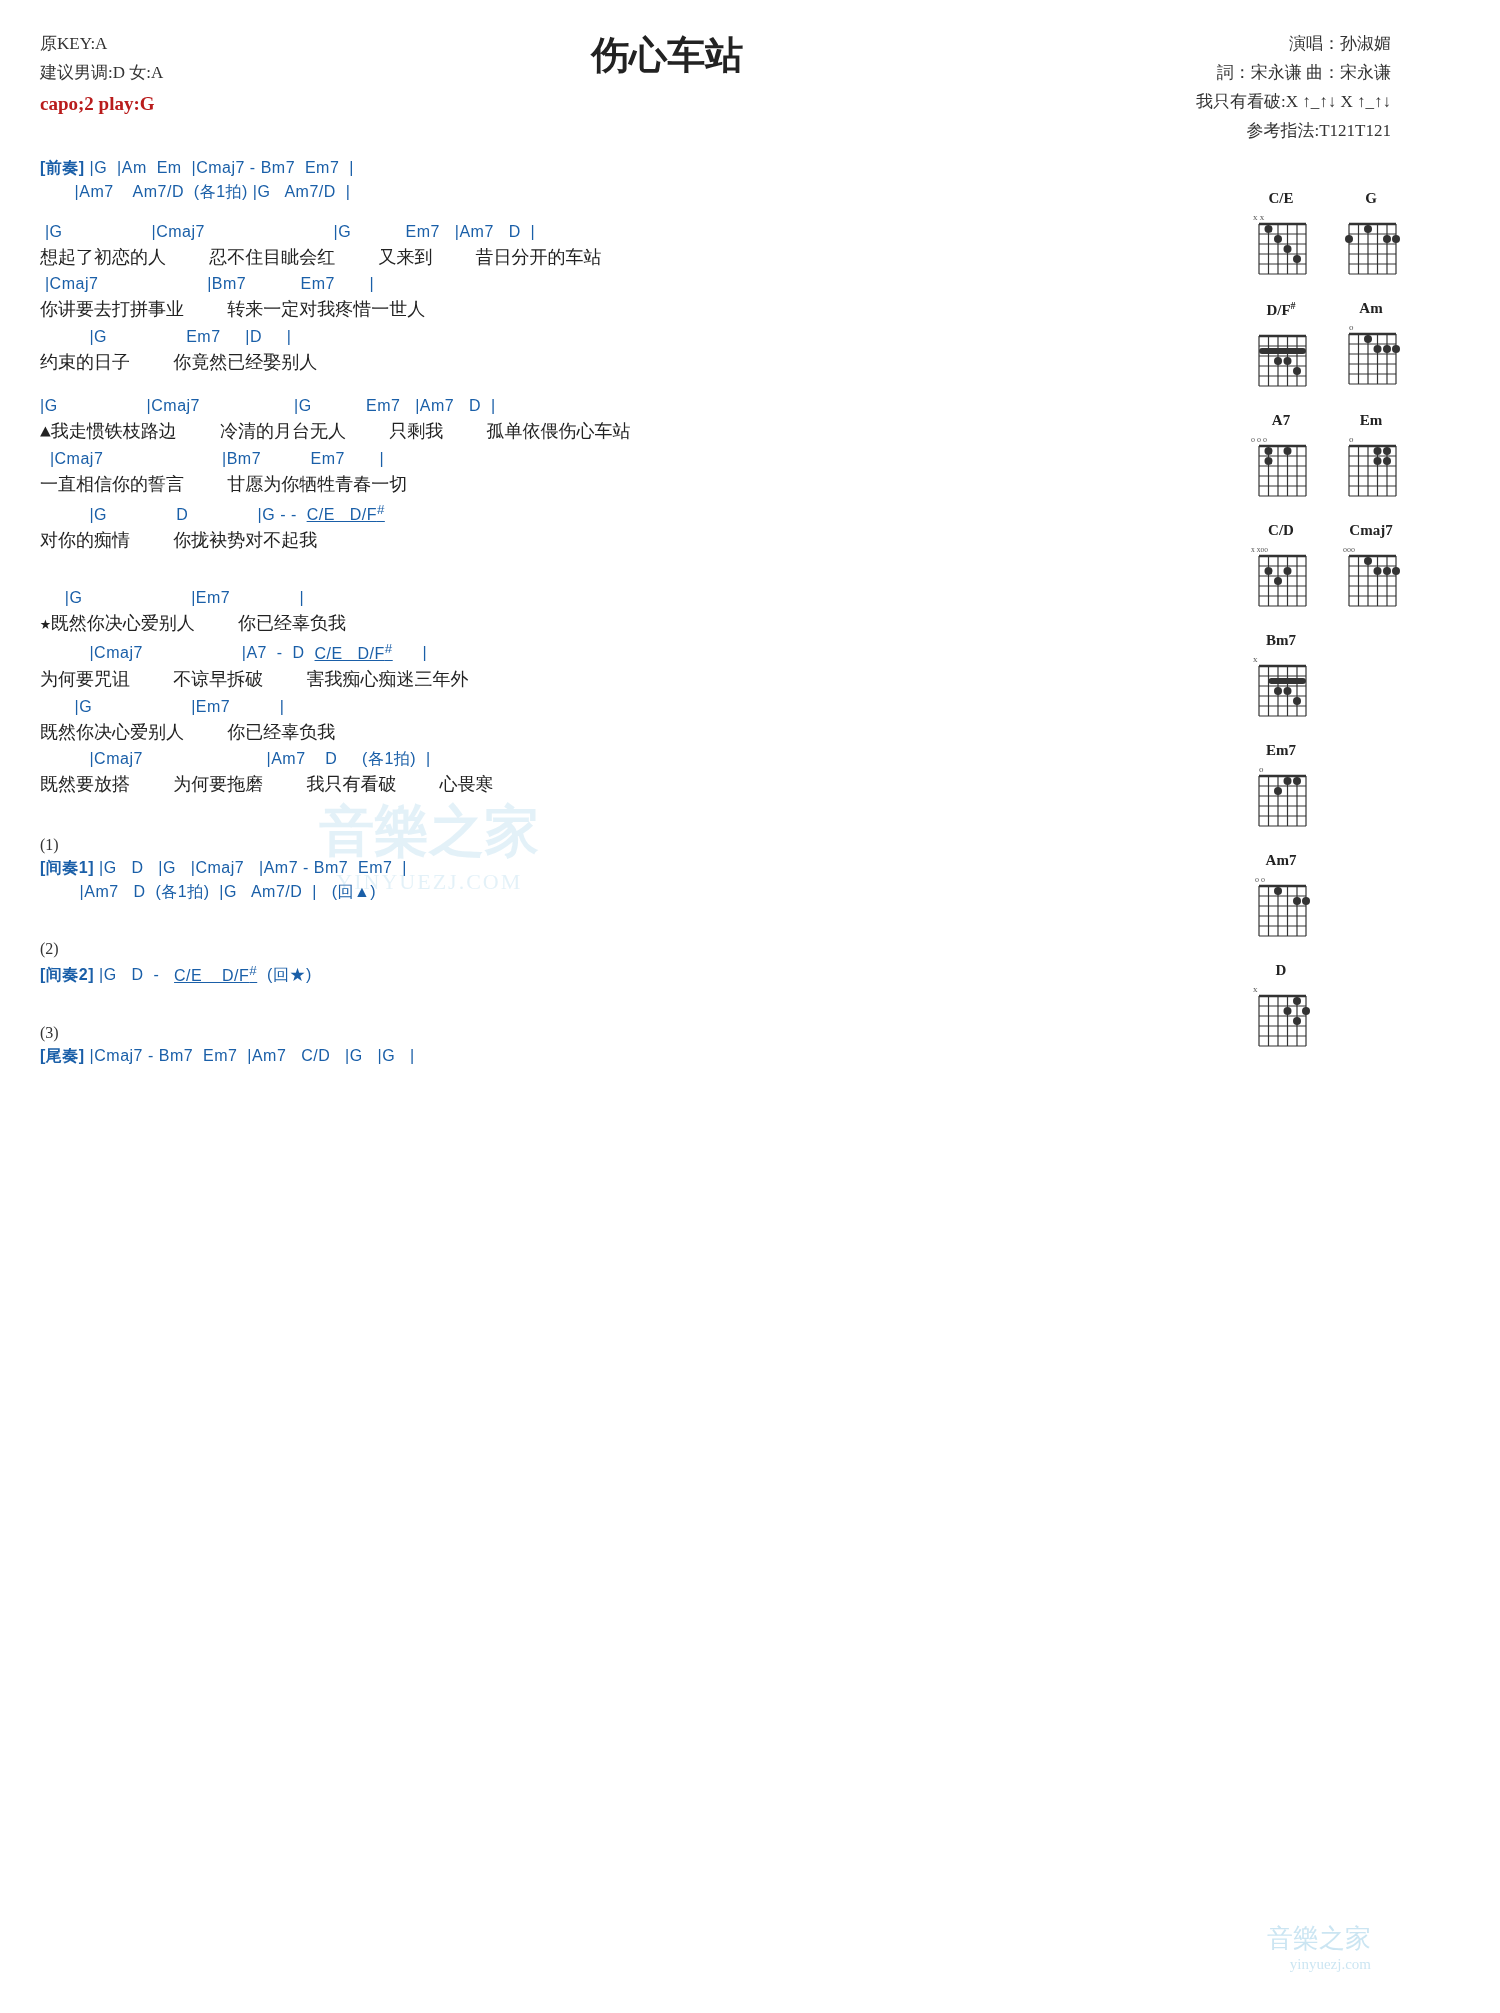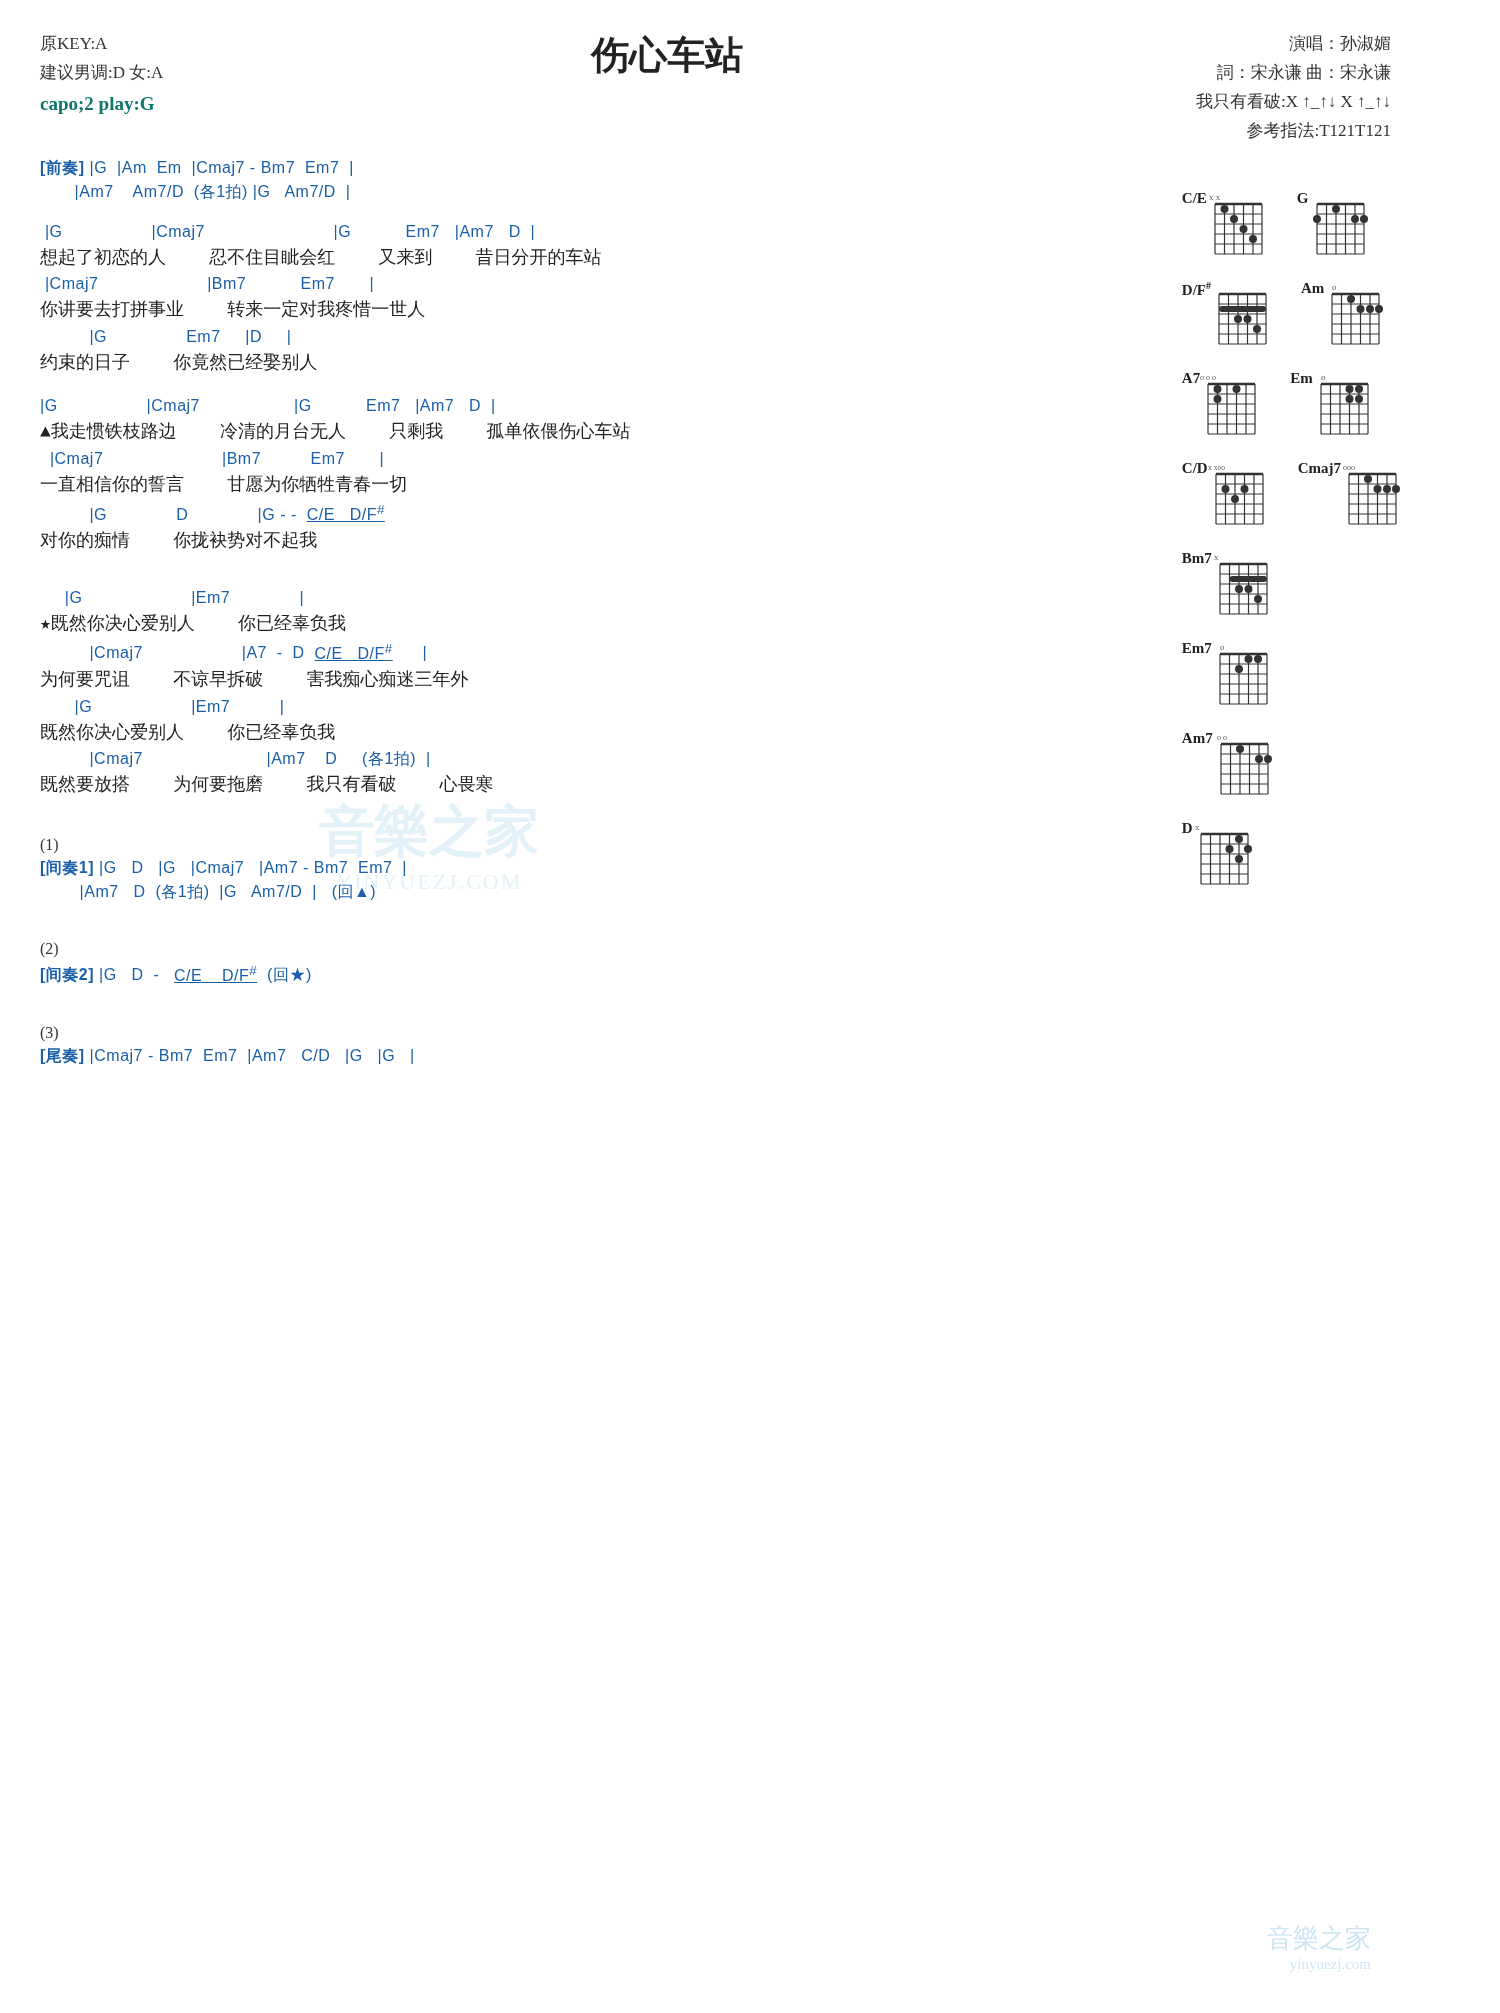--- a/index.html
+++ b/index.html
@@ -37,41 +37,42 @@
       flex: 1;
     }
     .header-right {
       font-size: 17px;
       line-height: 1.7;
       color: #333;
       text-align: right;
       min-width: 220px;
     }
     .capo-line {
-      color: #0f766e;
+      color: #b91c1c;
       font-size: 19px;
       font-weight: bold;
     }
     .chord-diagrams-right {
       position: absolute;
       right: 30px;
       top: 190px;
       display: flex;
       flex-direction: column;
       gap: 20px;
       align-items: flex-start;
     }
     .chord-row {
       display: flex;
       gap: 30px;
       align-items: flex-start;
     }
     .chord-block {
       display: flex;
-      flex-direction: row;
+      flex-direction: column;
+      align-items: center;
     }
     .chord-name {
       font-size: 15px;
       font-weight: bold;
       color: #222;
       margin-bottom: 3px;
       text-align: center;
     }
     .chord-name sup {
       font-size: 10px;

